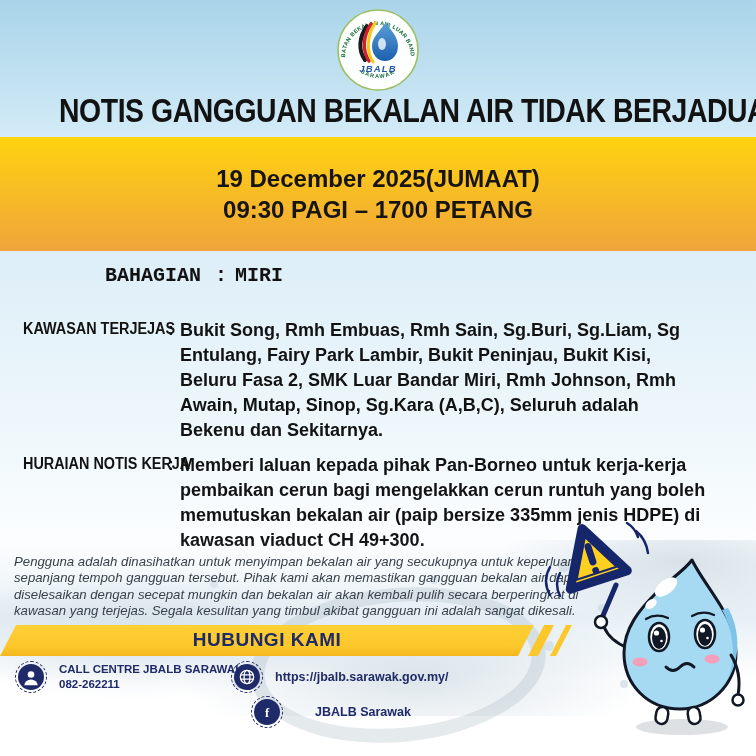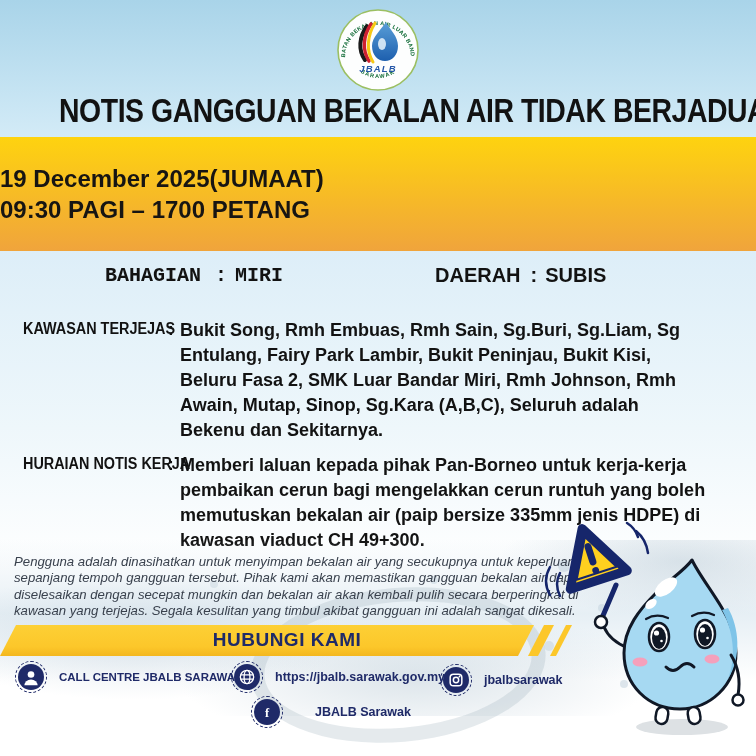--- a/index.html
+++ b/index.html
@@ -14,21 +14,21 @@
 
   .top-blue{position:absolute;left:0;top:0;width:756px;height:137px;
     background:linear-gradient(180deg,var(--top-blue-start) 0%,var(--top-blue-end) 100%);}
   .logo{position:absolute;left:336px;top:8px;width:84px;height:84px;}
   .title-wrap{position:absolute;left:0;top:92px;width:756px;text-align:center;}
   .title-text{display:inline-block;white-space:nowrap;transform:scaleX(.86);transform-origin:center;
     font-size:33px;font-weight:800;letter-spacing:-.5px;color:var(--text-black);}
 
   .date-banner{position:absolute;left:0;top:137px;width:756px;height:114px;
     background:linear-gradient(180deg,var(--banner-yellow-start) 0%,var(--banner-yellow-end) 100%);}
-  .date-text{position:absolute;left:0;top:26px;width:756px;white-space:pre;
+  .date-text{position:absolute;left:0;top:26px;width:756px;text-align:center;white-space:pre;
     font-size:24px;font-weight:800;line-height:31px;color:#171513;}
 
   .body-fade{position:absolute;left:0;top:251px;width:756px;height:320px;
     background:linear-gradient(180deg,var(--body-blue) 0%,#eef7fb 55%,rgba(255,255,255,0) 100%);}
 
   .region-row{position:absolute;left:0;top:264px;width:756px;height:28px;
     font-size:20px;font-weight:800;color:var(--text-black);}
   .region-a{position:absolute;left:105px;top:0;font-family:Liberation Mono, monospace;}
   .region-b{position:absolute;left:435px;top:0;}
   .region-row .colon{margin:0 8px 0 10px;}
@@ -58,21 +58,21 @@
       210px 40px 0 0 rgba(185,202,214,.35), 700px 90px 0 1px rgba(185,202,214,.4);}
 
   .disclaimer{position:absolute;left:14px;top:554px;width:600px;font-size:13.2px;font-style:italic;
     font-weight:500;line-height:16.4px;color:#39414d;white-space:pre;}
 
   .contact-banner{position:absolute;left:0;top:625px;width:540px;height:31px;
     background:linear-gradient(180deg,#fdd035 0%,var(--accent-yellow) 70%,#f3b71f 100%);
     -webkit-clip-path:polygon(16px 0,534px 0,518px 100%,0 100%);
     clip-path:polygon(16px 0,534px 0,518px 100%,0 100%);}
   .contact-banner-title{position:absolute;left:0;top:4px;width:534px;text-align:center;
-    font-size:19px;font-weight:800;letter-spacing:.5px;color:var(--navy);padding-left:20px;}
+    font-size:19px;font-weight:800;letter-spacing:.5px;color:var(--navy);}
   .stripe{position:absolute;top:625px;height:31px;background:var(--accent-yellow);}
   .stripe1{left:528px;width:26px;-webkit-clip-path:polygon(16px 0,26px 0,10px 100%,0 100%);
     clip-path:polygon(16px 0,26px 0,10px 100%,0 100%);}
   .stripe2{left:550px;width:22px;-webkit-clip-path:polygon(16px 0,22px 0,6px 100%,0 100%);
     clip-path:polygon(16px 0,22px 0,6px 100%,0 100%);}
 
   .contact-item{position:absolute;display:flex;align-items:center;}
   .icon-ring{flex:0 0 auto;border:1.5px dashed var(--navy);border-radius:50%;padding:2px;
     width:26px;height:26px;display:flex;align-items:center;justify-content:center;}
   .icon-core{width:26px;height:26px;border-radius:50%;background:var(--navy);
@@ -132,23 +132,20 @@
     <div class="date-text">19 December 2025(JUMAAT)
 09:30 PAGI – 1700 PETANG</div>
   </div>
 
   <div class="body-fade"></div>
 
   <div class="region-row">
     <span class="region-a">
       <span>BAHAGIAN</span><span class="colon">:</span><span>MIRI</span>
     </span>
-    <span class="region-b">
-      <span>DAERAH</span><span class="colon">:</span><span>SUBIS</span>
-    </span>
   </div>
 
   <div class="section-label lbl-kawasan">KAWASAN TERJEJAS</div>
   <div class="section-colon colon-kawasan">:</div>
   <div class="section-body body-kawasan">Bukit Song, Rmh Embuas, Rmh Sain, Sg.Buri, Sg.Liam, Sg
 Entulang, Fairy Park Lambir, Bukit Peninjau, Bukit Kisi,
 Beluru Fasa 2, SMK Luar Bandar Miri, Rmh Johnson, Rmh
 Awain, Mutap, Sinop, Sg.Kara (A,B,C), Seluruh adalah
 Bekenu dan Sekitarnya.</div>
 
@@ -178,52 +175,39 @@
     <span class="icon-ring">
       <span class="icon-core">
         <svg viewBox="0 0 24 24">
             <circle cx="12" cy="9" r="4" fill="#fff"></circle>
             <path d="M4,22 a8,7 0 0 1 16,0 Z" fill="#fff"></path>
           </svg>
       </span>
     </span>
     <span class="contact-text">
       <div class="l1">CALL CENTRE JBALB SARAWAK</div>
+      <div class="l2">082-262211</div>
     </span>
   </div>
 
   <div class="contact-item ci-web">
     <span class="icon-ring">
       <span class="icon-core">
         <svg viewBox="0 0 24 24" fill="none" stroke="#fff" stroke-width="1.6">
           <circle cx="12" cy="12" r="8"></circle>
             <ellipse cx="12" cy="12" rx="3.5" ry="8"></ellipse>
           <path d="M4.5,9.5 h15 M4.5,14.5 h15"></path>
         </svg>
       </span>
     </span>
     <span class="contact-text">
         <div class="l1">https://jbalb.sarawak.gov.my/</div>
       </span>
   </div>
 
-  <div class="contact-item ci-ig">
-    <span class="icon-ring">
-      <span class="icon-core">
-        <svg viewBox="0 0 24 24" fill="none" stroke="#fff" stroke-width="1.8">
-          <rect x="5" y="5" width="14" height="14" rx="4"></rect>
-            <circle cx="12" cy="12" r="3.2"></circle>
-          <circle cx="16.2" cy="7.8" r="1.1" fill="#fff" stroke="none"></circle>
-        </svg>
-      </span>
-    </span>
-    <span class="contact-text">
-        <div class="l1">jbalbsarawak</div>
-      </span>
-  </div>
 
   <div class="contact-item ci-fb">
     <span class="icon-ring">
       <span class="icon-core">
         <svg viewBox="0 0 24 24">
             <text x="12" y="18" font-size="15" font-weight="bold" fill="#fff" text-anchor="middle" font-family="Liberation Serif,serif">f</text>
           </svg>
       </span>
     </span>
     <span class="contact-text">

